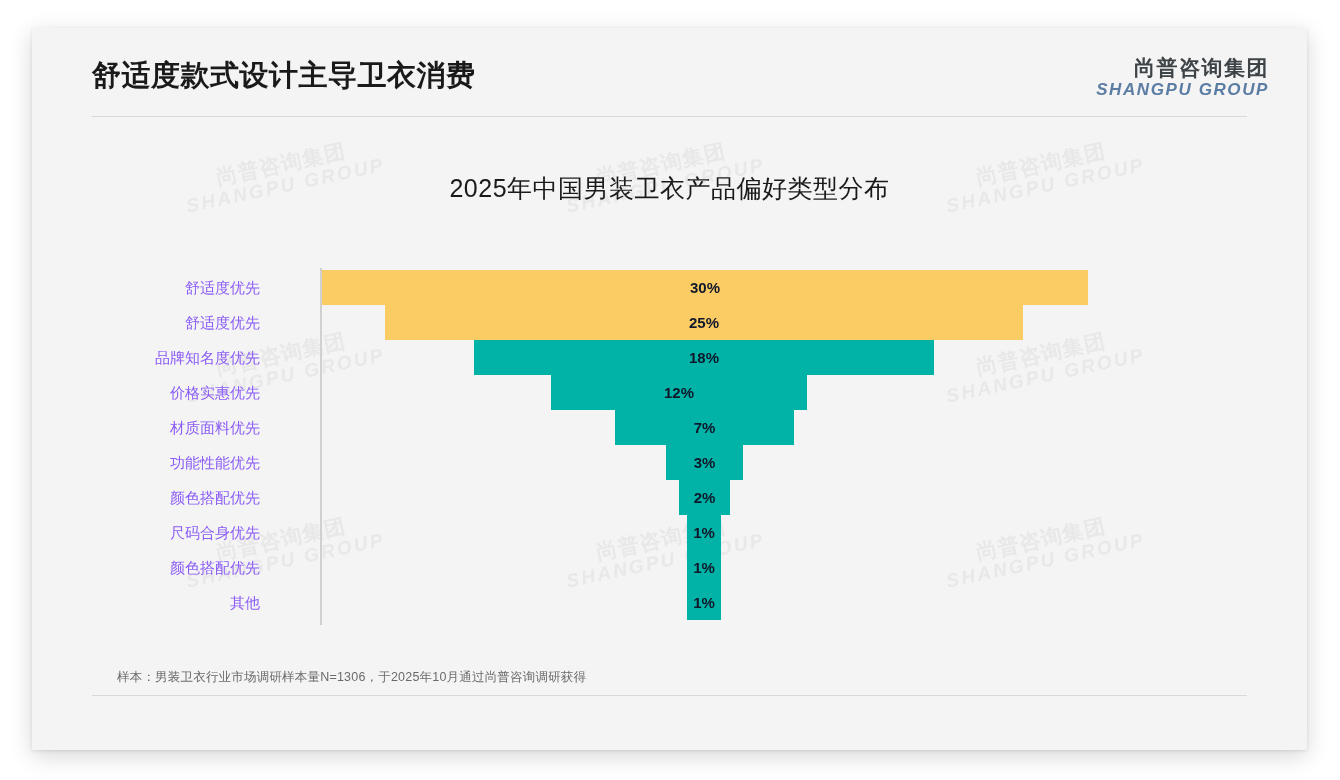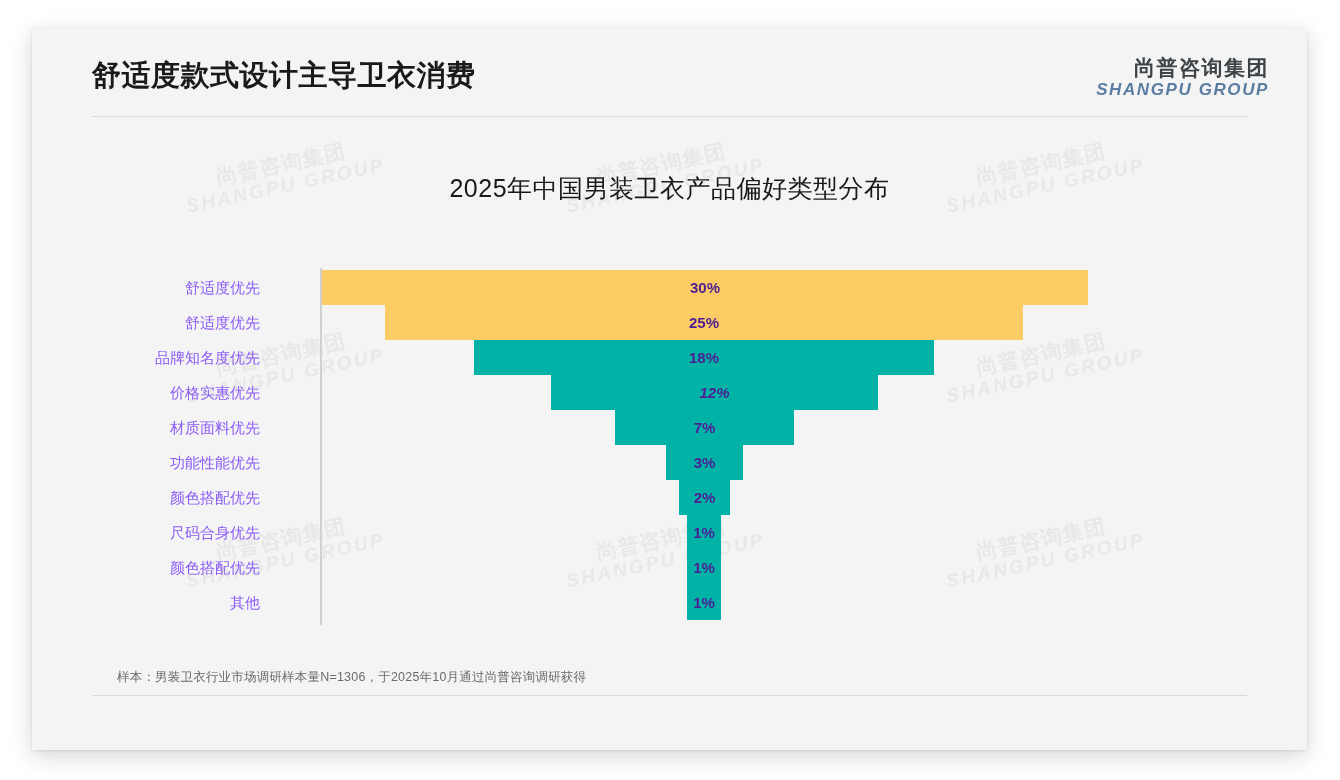--- a/index.html
+++ b/index.html
@@ -163,21 +163,21 @@
   }
   .bar-value {
     position: absolute;
     top: 0;
     height: 35px;
     line-height: 35px;
     width: 100%;
     text-align: center;
     font-size: 15px;
     font-weight: 700;
-    color: #4c1d95;
+    color: #0f172a;
     white-space: nowrap;
   }
 
   
   #footnote-block {
     position: absolute;
     left: 0;
     bottom: 54px;
     width: 100%;
     z-index: 3;
@@ -296,21 +296,21 @@
           </div>
         </div>
         <div class="bar-row" style="top: 72px;">
           <div class="bar-label">品牌知名度优先</div>
           <div class="bar-rect" style="left: 442px; width: 460px; background: rgb(0, 179, 166);">
             <span class="bar-value">18%</span>
           </div>
         </div>
         <div class="bar-row" style="top: 107px;">
           <div class="bar-label">价格实惠优先</div>
-          <div class="bar-rect" style="left: 519px; width: 327px; background: rgb(0, 179, 166); font-style: italic;">
+          <div class="bar-rect" style="left: 519px; width: 256px; background: rgb(0, 179, 166);">
             <span class="bar-value">12%</span>
           </div>
         </div>
         <div class="bar-row" style="top: 142px;">
           <div class="bar-label">材质面料优先</div>
           <div class="bar-rect" style="left: 583px; width: 179px; background: rgb(0, 179, 166);">
             <span class="bar-value">7%</span>
           </div>
         </div>
         <div class="bar-row" style="top: 177px;">

